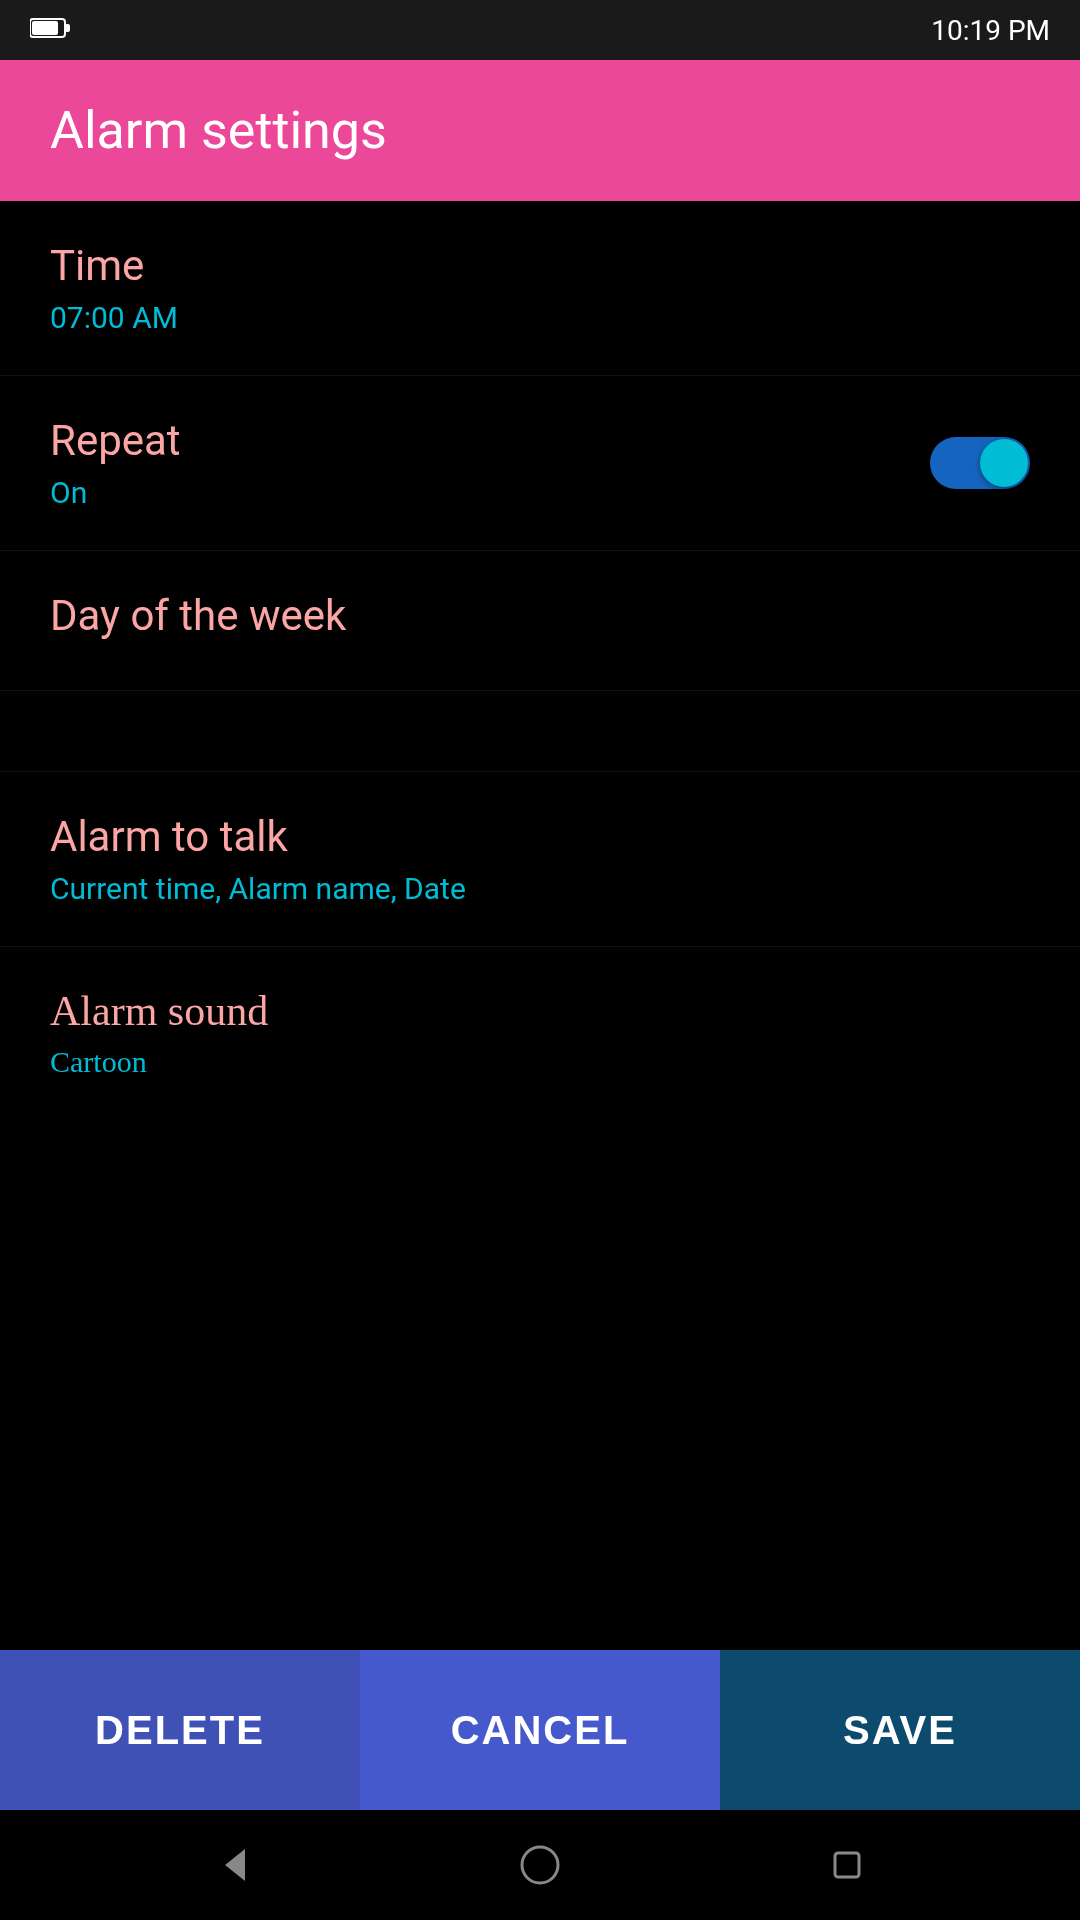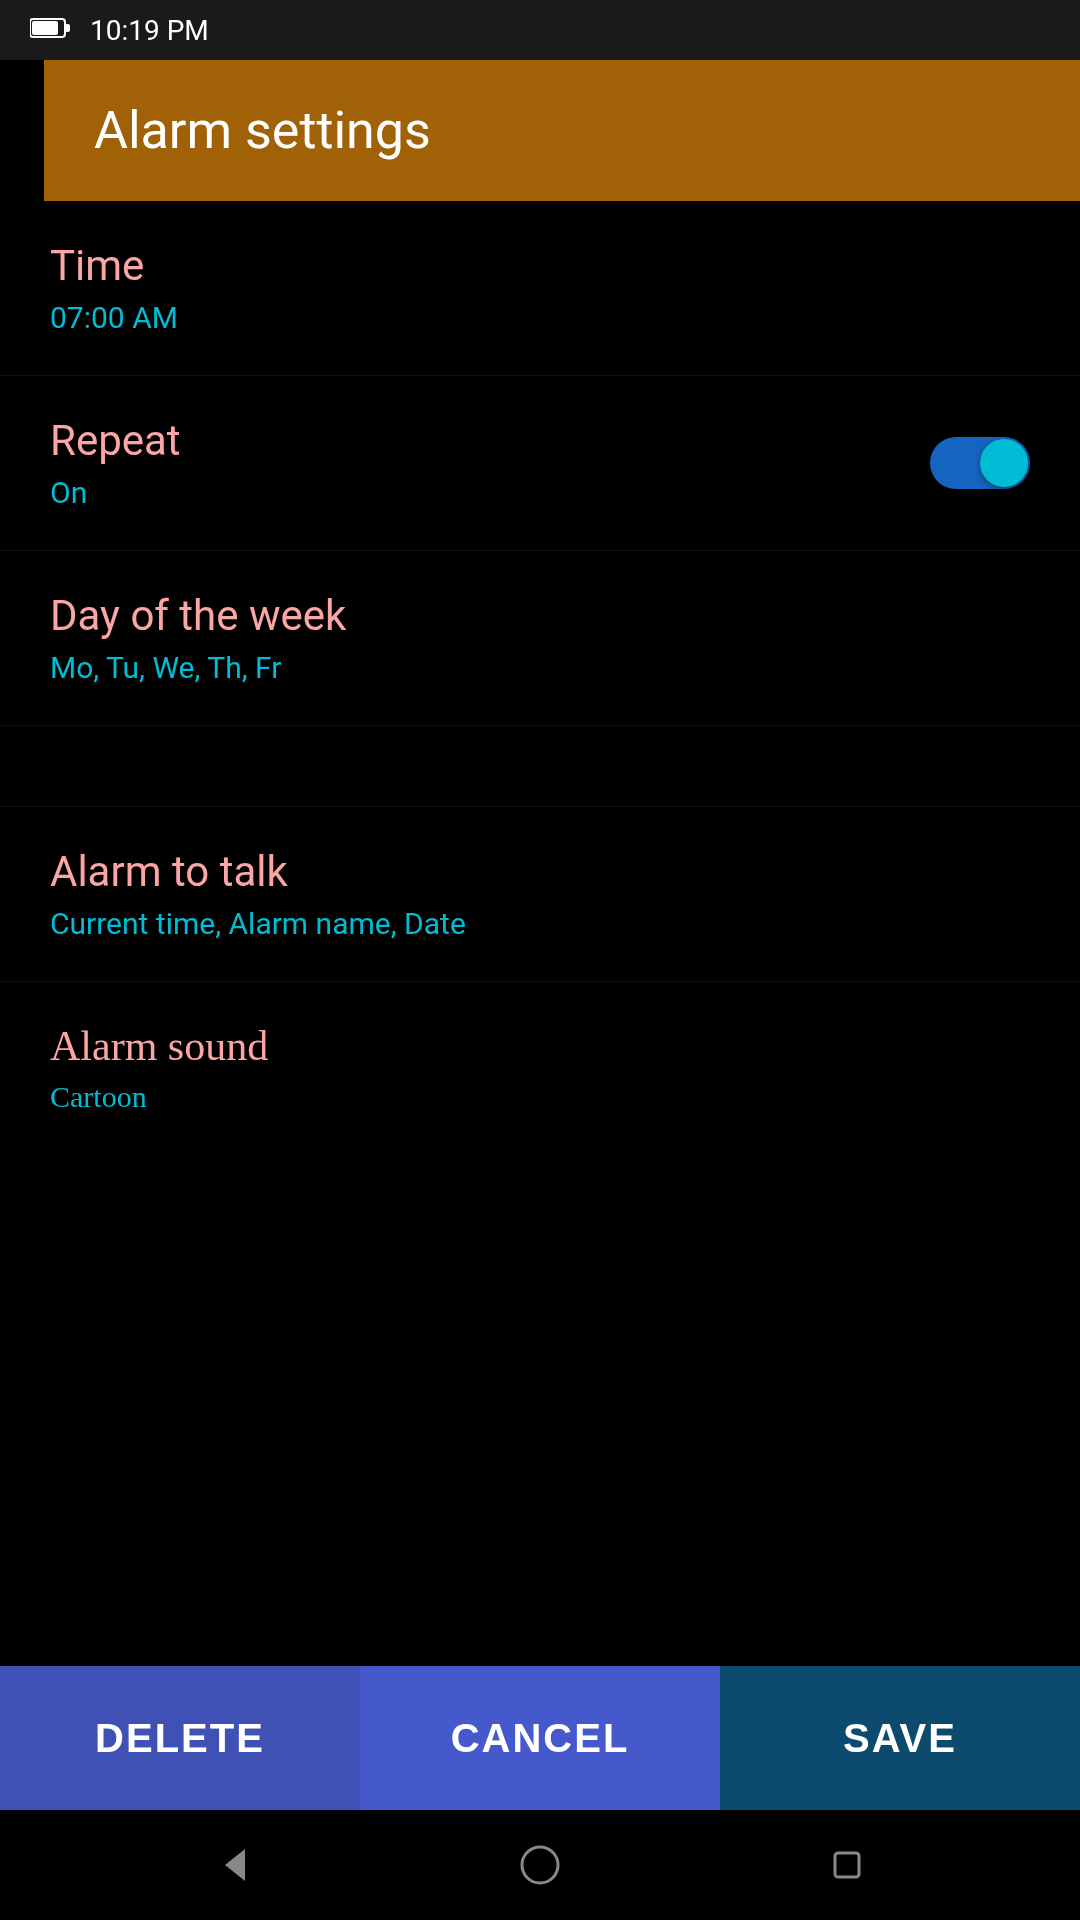--- a/index.html
+++ b/index.html
@@ -18,36 +18,35 @@
       display: flex;
       flex-direction: column;
     }
 
     
     .status-bar {
       background: #1a1a1a;
       height: 60px;
       display: flex;
       align-items: center;
-      justify-content: flex-start;
+      justify-content: space-between;
       padding: 0 30px;
       gap: 20px;
     }
 
     .status-bar-time {
       font-size: 28px;
       color: #fff;
       font-weight: 400;
     }
 
     
     .header {
-      background: #a16207;
+      background: #ec4899;
       padding: 40px 40px 40px 50px;
-      margin-left: 44px;
     }
 
     .header-title {
       font-size: 52px;
       font-weight: 400;
       color: #fff;
     }
 
     
     .content {
@@ -111,21 +110,21 @@
       background: #00bcd4;
       border-radius: 50%;
       position: absolute;
       right: 2px;
       box-shadow: 0 2px 6px rgba(0,0,0,0.4);
     }
 
     
     .bottom-buttons {
       display: flex;
-      height: 144px;
+      height: 160px;
     }
 
     .bottom-btn {
       flex: 1;
       display: flex;
       align-items: center;
       justify-content: center;
       font-size: 40px;
       font-weight: 600;
       color: #fff;
@@ -205,21 +204,20 @@
     <div class="toggle-container">
       <div class="toggle">
         <div class="toggle-knob"></div>
       </div>
     </div>
   </div>
 
   <div class="setting-row">
     <div class="setting-text">
       <div class="setting-label">Day of the week</div>
-      <div class="setting-value">Mo, Tu, We, Th, Fr</div>
     </div>
   </div>
 
   <div class="setting-row">
     <div class="setting-text">
     </div>
   </div>
 
   <div class="setting-row">
     <div class="setting-text">

